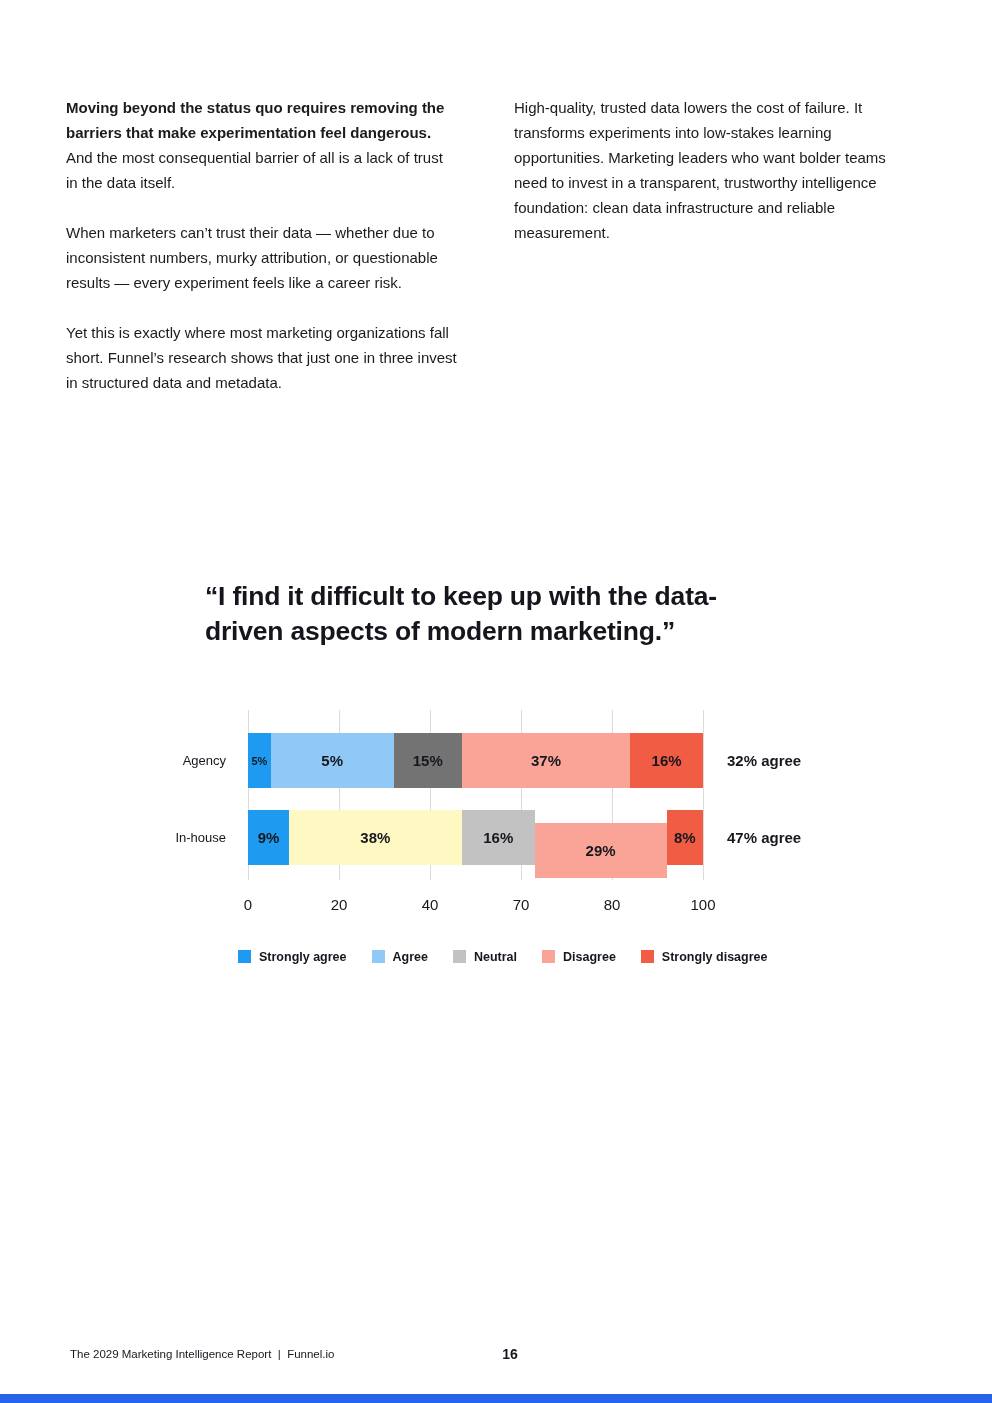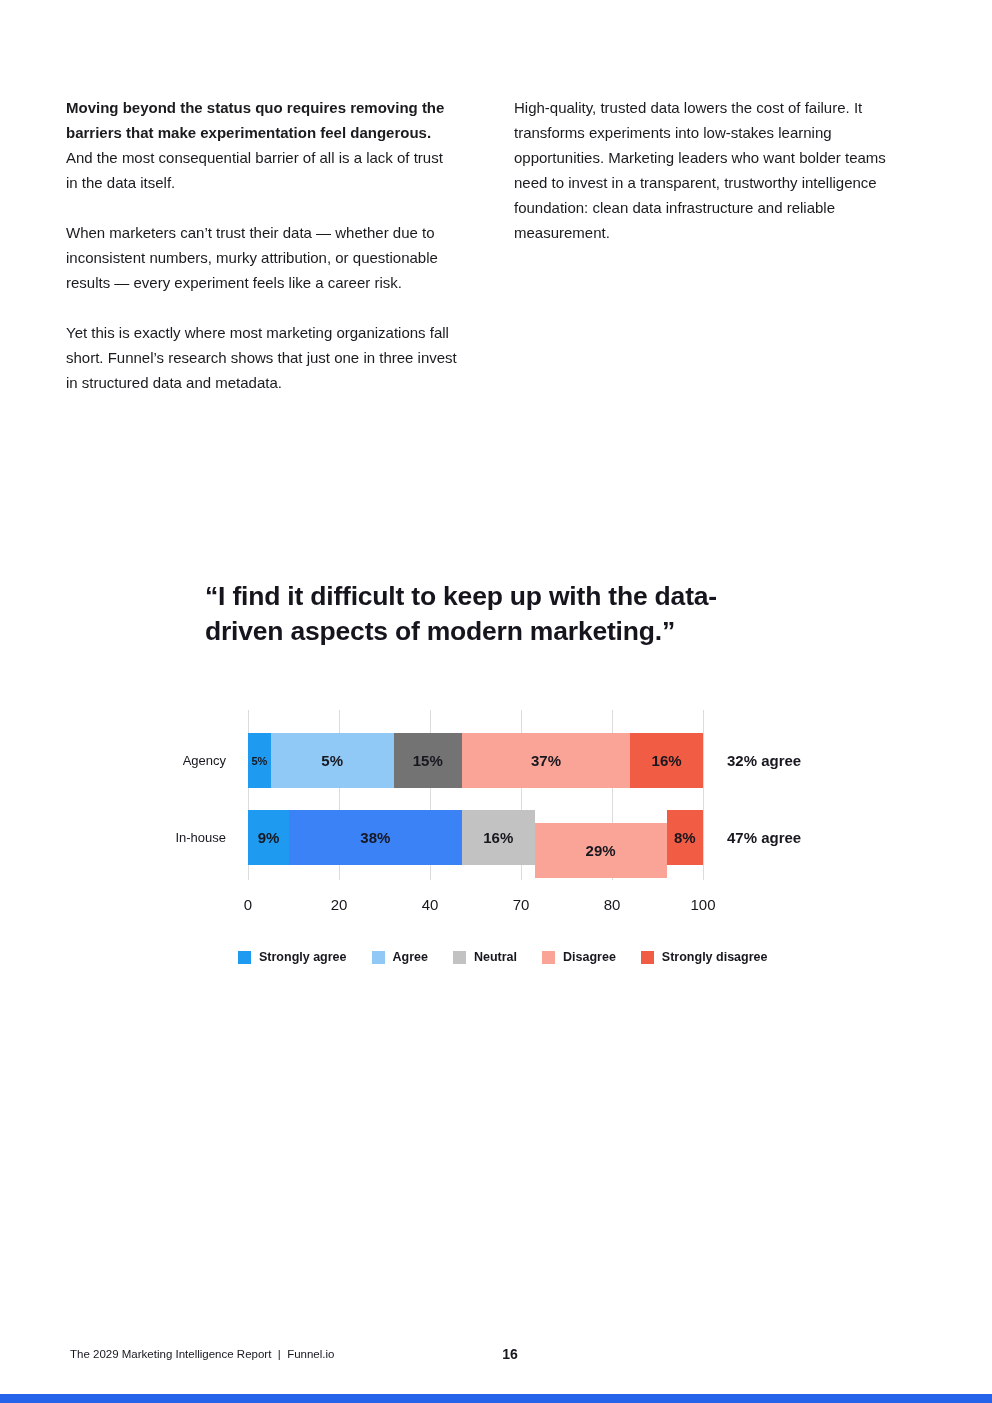--- a/index.html
+++ b/index.html
@@ -44,21 +44,21 @@
   .chart { position: absolute; left: 0; top: 710px; width: 992px; height: 275px; font-size: 15px; }
   .plot { position: absolute; left: 248px; top: 0; width: 455px; height: 170px; }
   .gridline { position: absolute; top: 0; bottom: 0; width: 1px; background: #dcdcdc; }
   .bar-row { position: absolute; left: 0; width: 100%; height: 55px; display: flex; }
   .seg { position: relative; height: 100%; display: flex; align-items: center; justify-content: center; overflow: hidden; }
   .seg span { font-weight: 600; color: #17171f; white-space: nowrap; }
   .cat-label { position: absolute; left: 0; width: 226px; text-align: right; font-size: 13px; color: #17171f; }
   .annotation { position: absolute; left: 727px; font-size: 15px; font-weight: 700; color: #17171f; white-space: nowrap; }
   .tick-label { position: absolute; top: 186px; transform: translateX(-50%); font-size: 15px; color: #17171f; }
   .legend { position: absolute; left: 238px; top: 240px; display: flex; gap: 25px; align-items: center; }
-  .legend-item { display: flex; align-items: center; gap: 8px; font-size: 12.5px; font-weight: 600; color: #17171f; white-space: nowrap; }
+  .legend-item { display: flex; gap: 8px; font-size: 12.5px; font-weight: 600; color: #17171f; white-space: nowrap; }
   .swatch { width: 13px; height: 13px; display: inline-block; flex: 0 0 auto; }
 
   
   .footer-left {
     position: absolute;
     left: 70px;
     top: 1348px;
     font-size: 11.5px;
     color: #17171f;
     white-space: pre;
@@ -119,21 +119,21 @@
             <span>37%</span>
           </div>
           <div class="seg" style="width: 16%; background: rgb(240, 92, 68);">
             <span>16%</span>
           </div>
         </div>
         <div class="bar-row" style="top: 100px;">
           <div class="seg" style="width: 9%; background: rgb(30, 155, 240);">
             <span>9%</span>
           </div>
-          <div class="seg" style="width: 38%; background: #3b82f6;">
+          <div class="seg" style="width: 38%; background: #fef9c3;">
             <span>38%</span>
           </div>
           <div class="seg" style="width: 16%; background: rgb(194, 194, 194);">
             <span>16%</span>
           </div>
           <div class="seg" style="width: 29%; background: rgb(249, 164, 151); margin-top: 13px;">
             <span>29%</span>
           </div>
           <div class="seg" style="width: 8%; background: rgb(240, 92, 68);">
             <span>8%</span>

